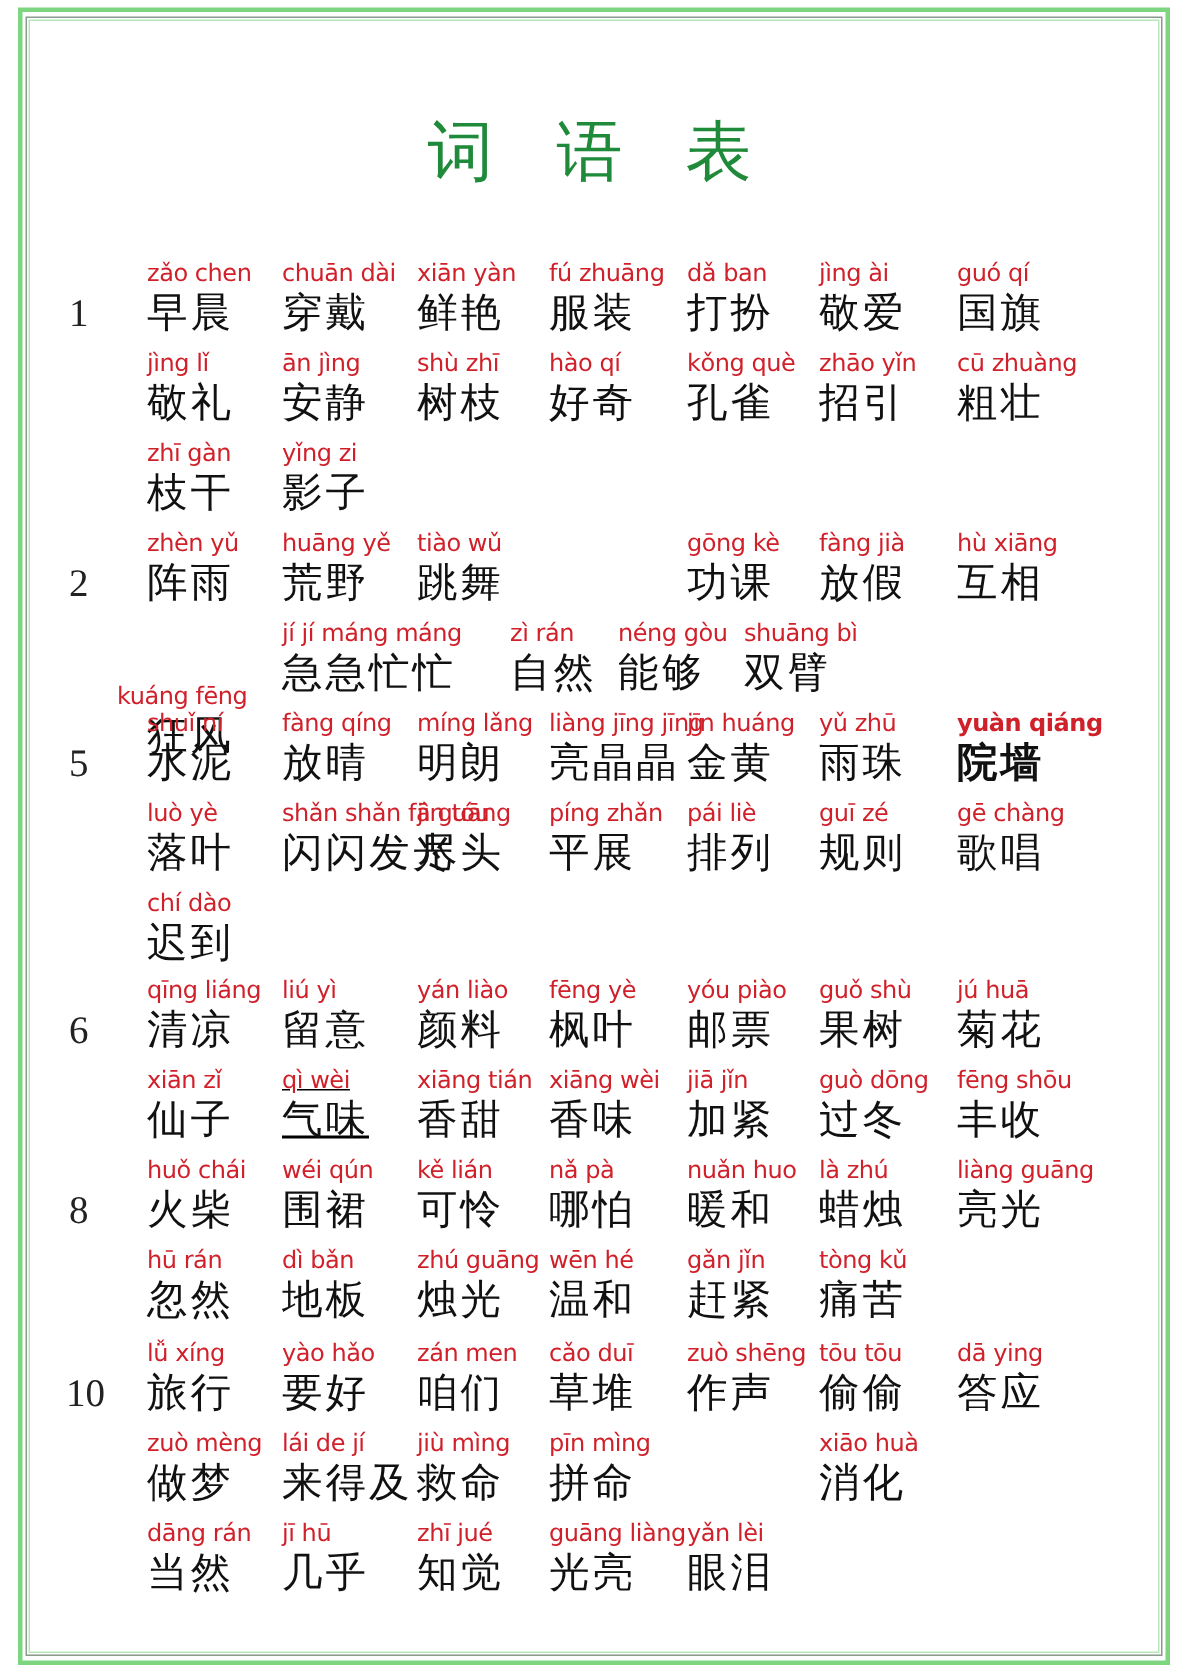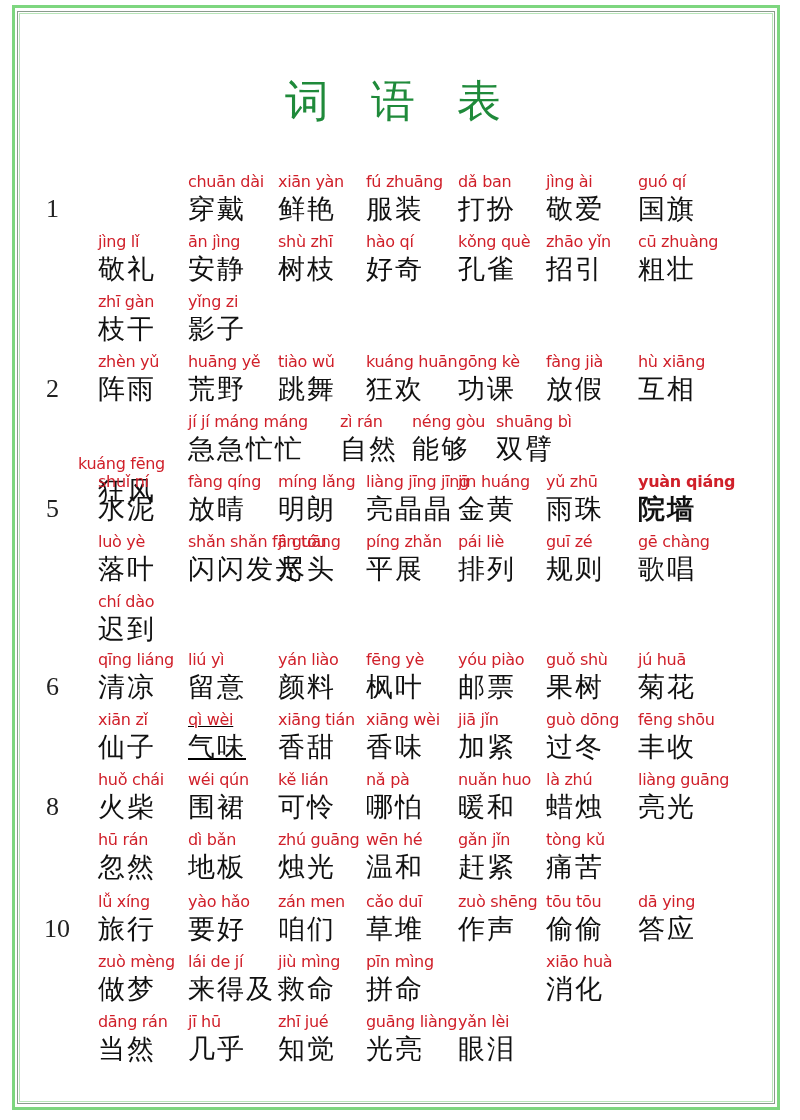--- a/index.html
+++ b/index.html
@@ -37,20 +37,24 @@
   </style>
 </head>
 <body>
 
 <div class="outer-border"></div>
 <div class="inner-border"></div>
 <div class="title">词 语 表</div>
 <div id="content">
     <div class="row" style="top: 172px;">
       <span class="unit-num">1</span>
+      <div class="word" style="left: 98px;">
+        <span class="pinyin">zǎo chen</span>
+        <span class="hanzi">早晨</span>
+      </div>
       <div class="word" style="left: 188px;">
         <span class="pinyin">chuān dài</span>
         <span class="hanzi">穿戴</span>
       </div>
       <div class="word" style="left: 278px;">
         <span class="pinyin">xiān yàn</span>
         <span class="hanzi">鲜艳</span>
       </div>
       <div class="word" style="left: 366px;">
         <span class="pinyin">fú zhuāng</span>
@@ -115,24 +119,20 @@
         <span class="pinyin">zhèn yǔ</span>
         <span class="hanzi">阵雨</span>
       </div>
       <div class="word" style="left: 188px;">
         <span class="pinyin">huāng yě</span>
         <span class="hanzi">荒野</span>
       </div>
       <div class="word" style="left: 278px;">
         <span class="pinyin">tiào wǔ</span>
         <span class="hanzi">跳舞</span>
-      </div>
-      <div class="word" style="left: 366px;">
-        <span class="pinyin">kuáng huān</span>
-        <span class="hanzi">狂欢</span>
       </div>
       <div class="word" style="left: 458px;">
         <span class="pinyin">gōng kè</span>
         <span class="hanzi">功课</span>
       </div>
       <div class="word" style="left: 546px;">
         <span class="pinyin">fàng jià</span>
         <span class="hanzi">放假</span>
       </div>
       <div class="word" style="left: 638px;">

